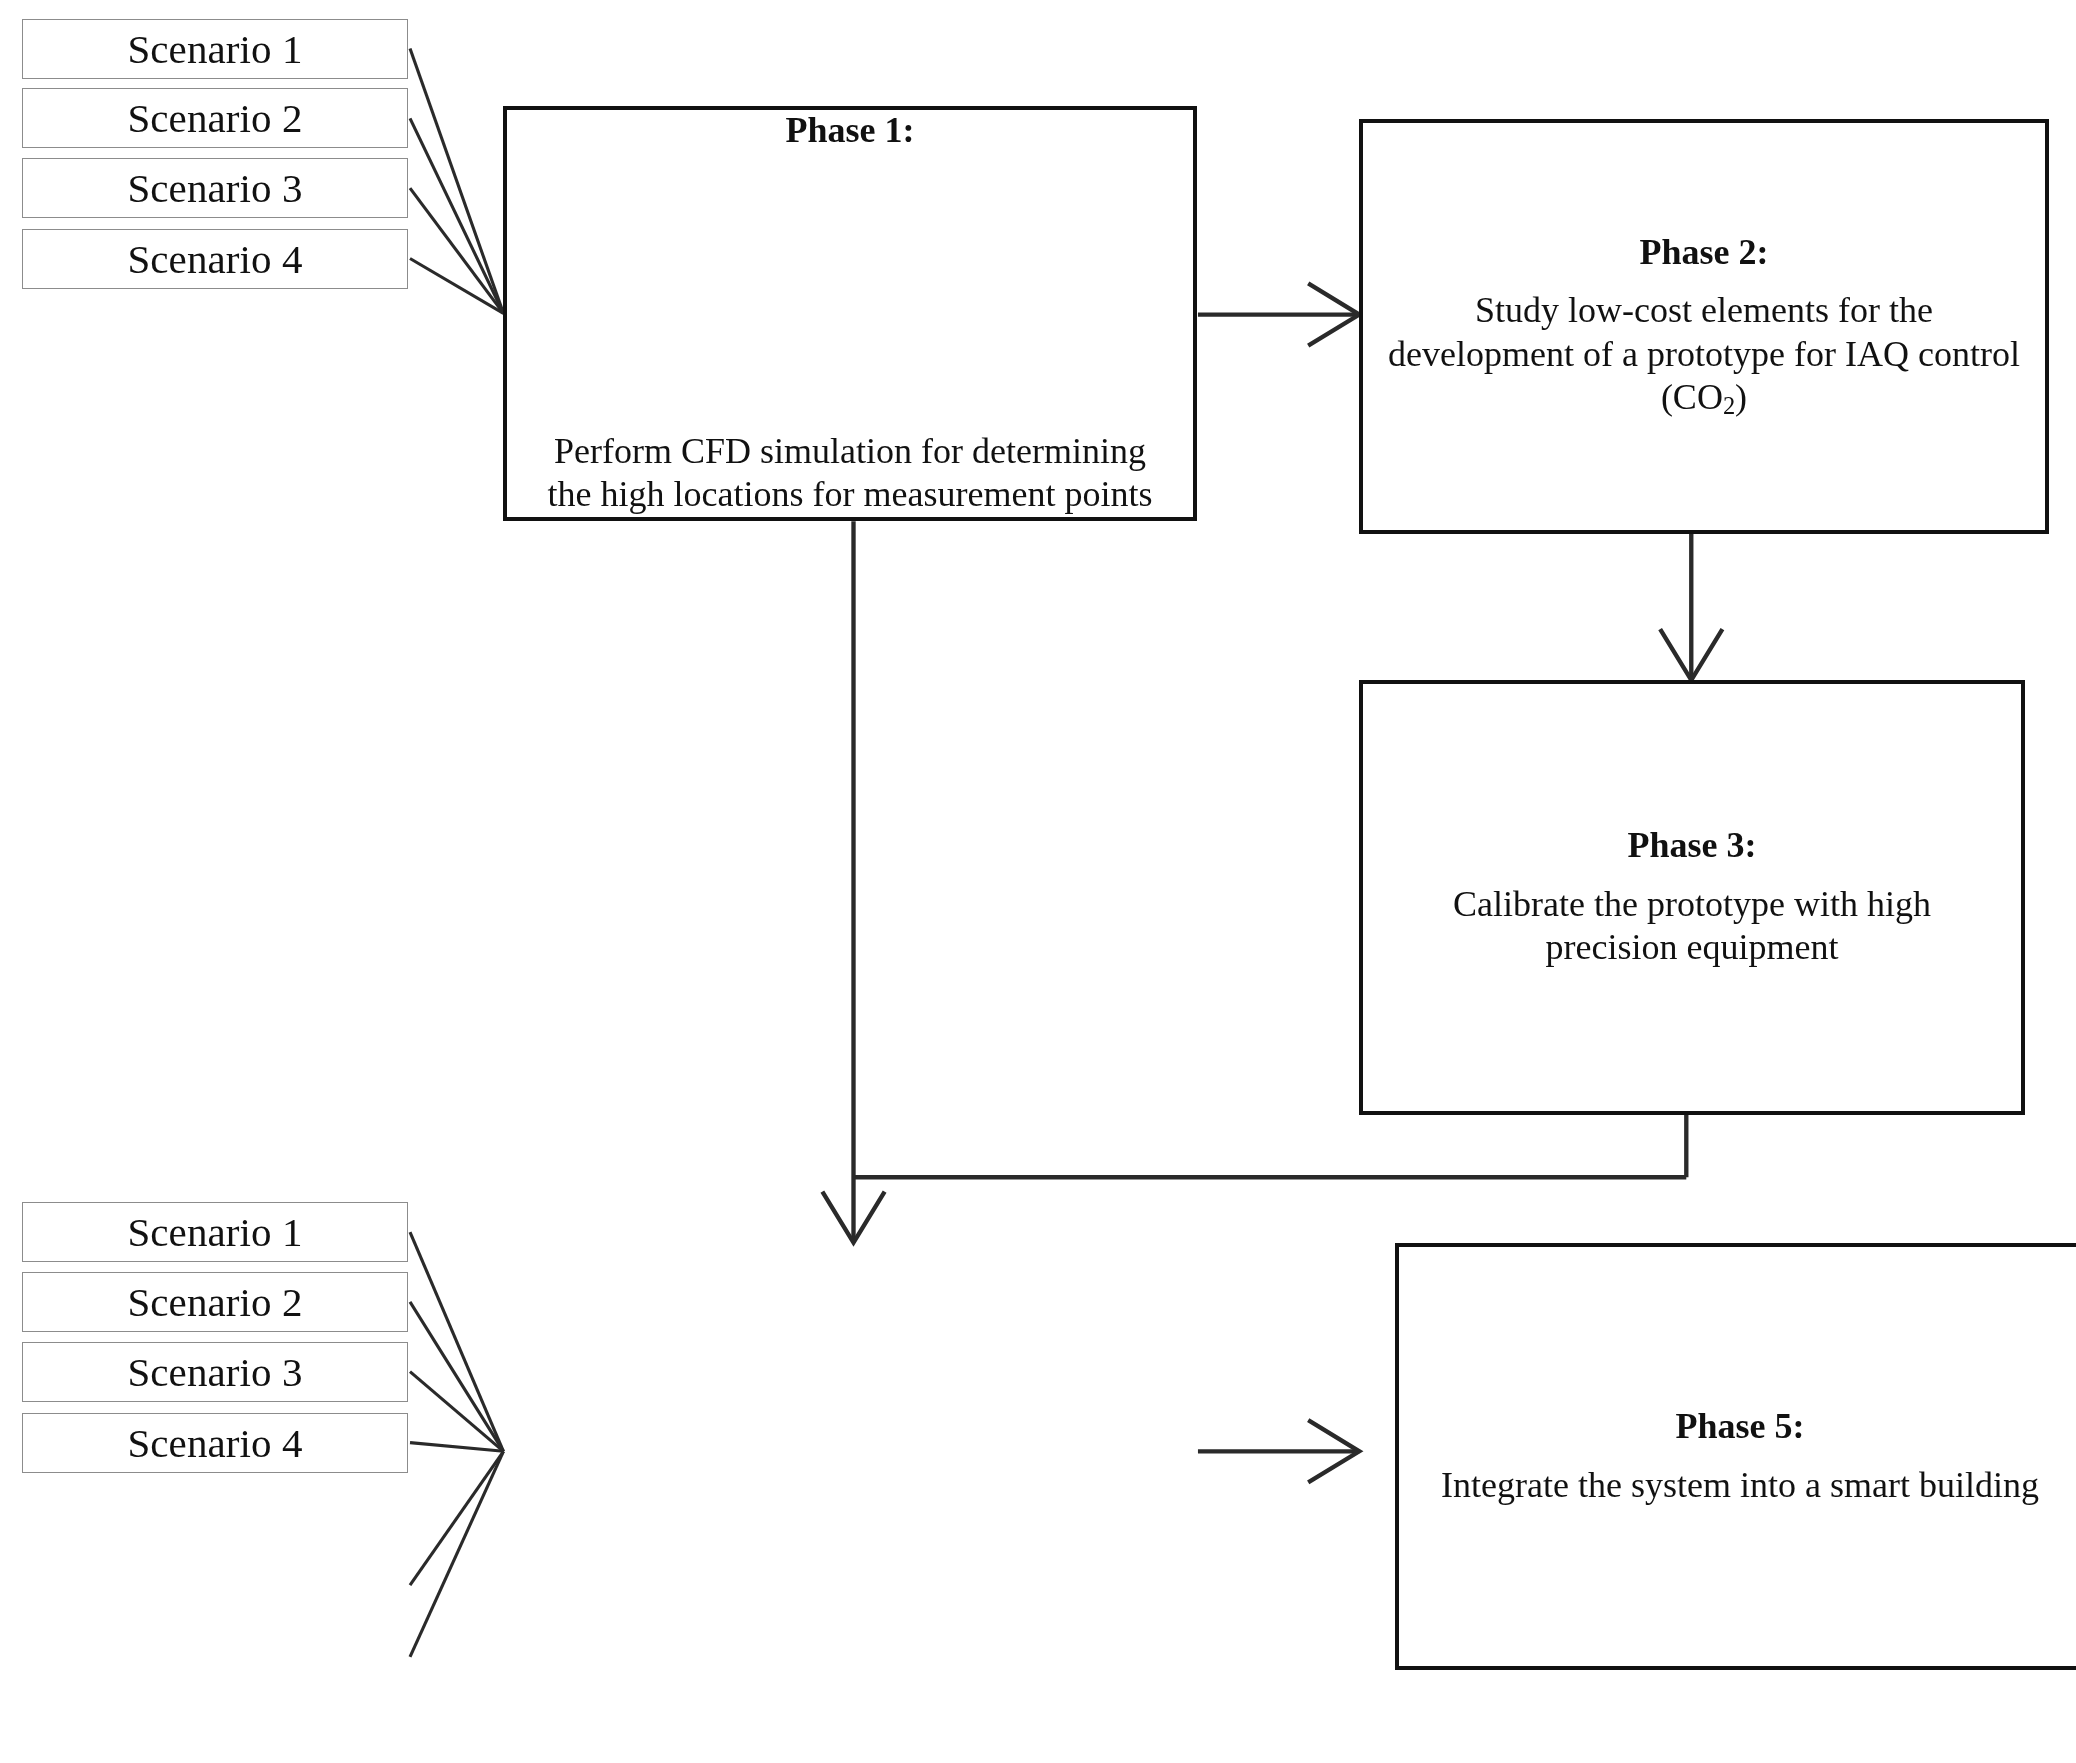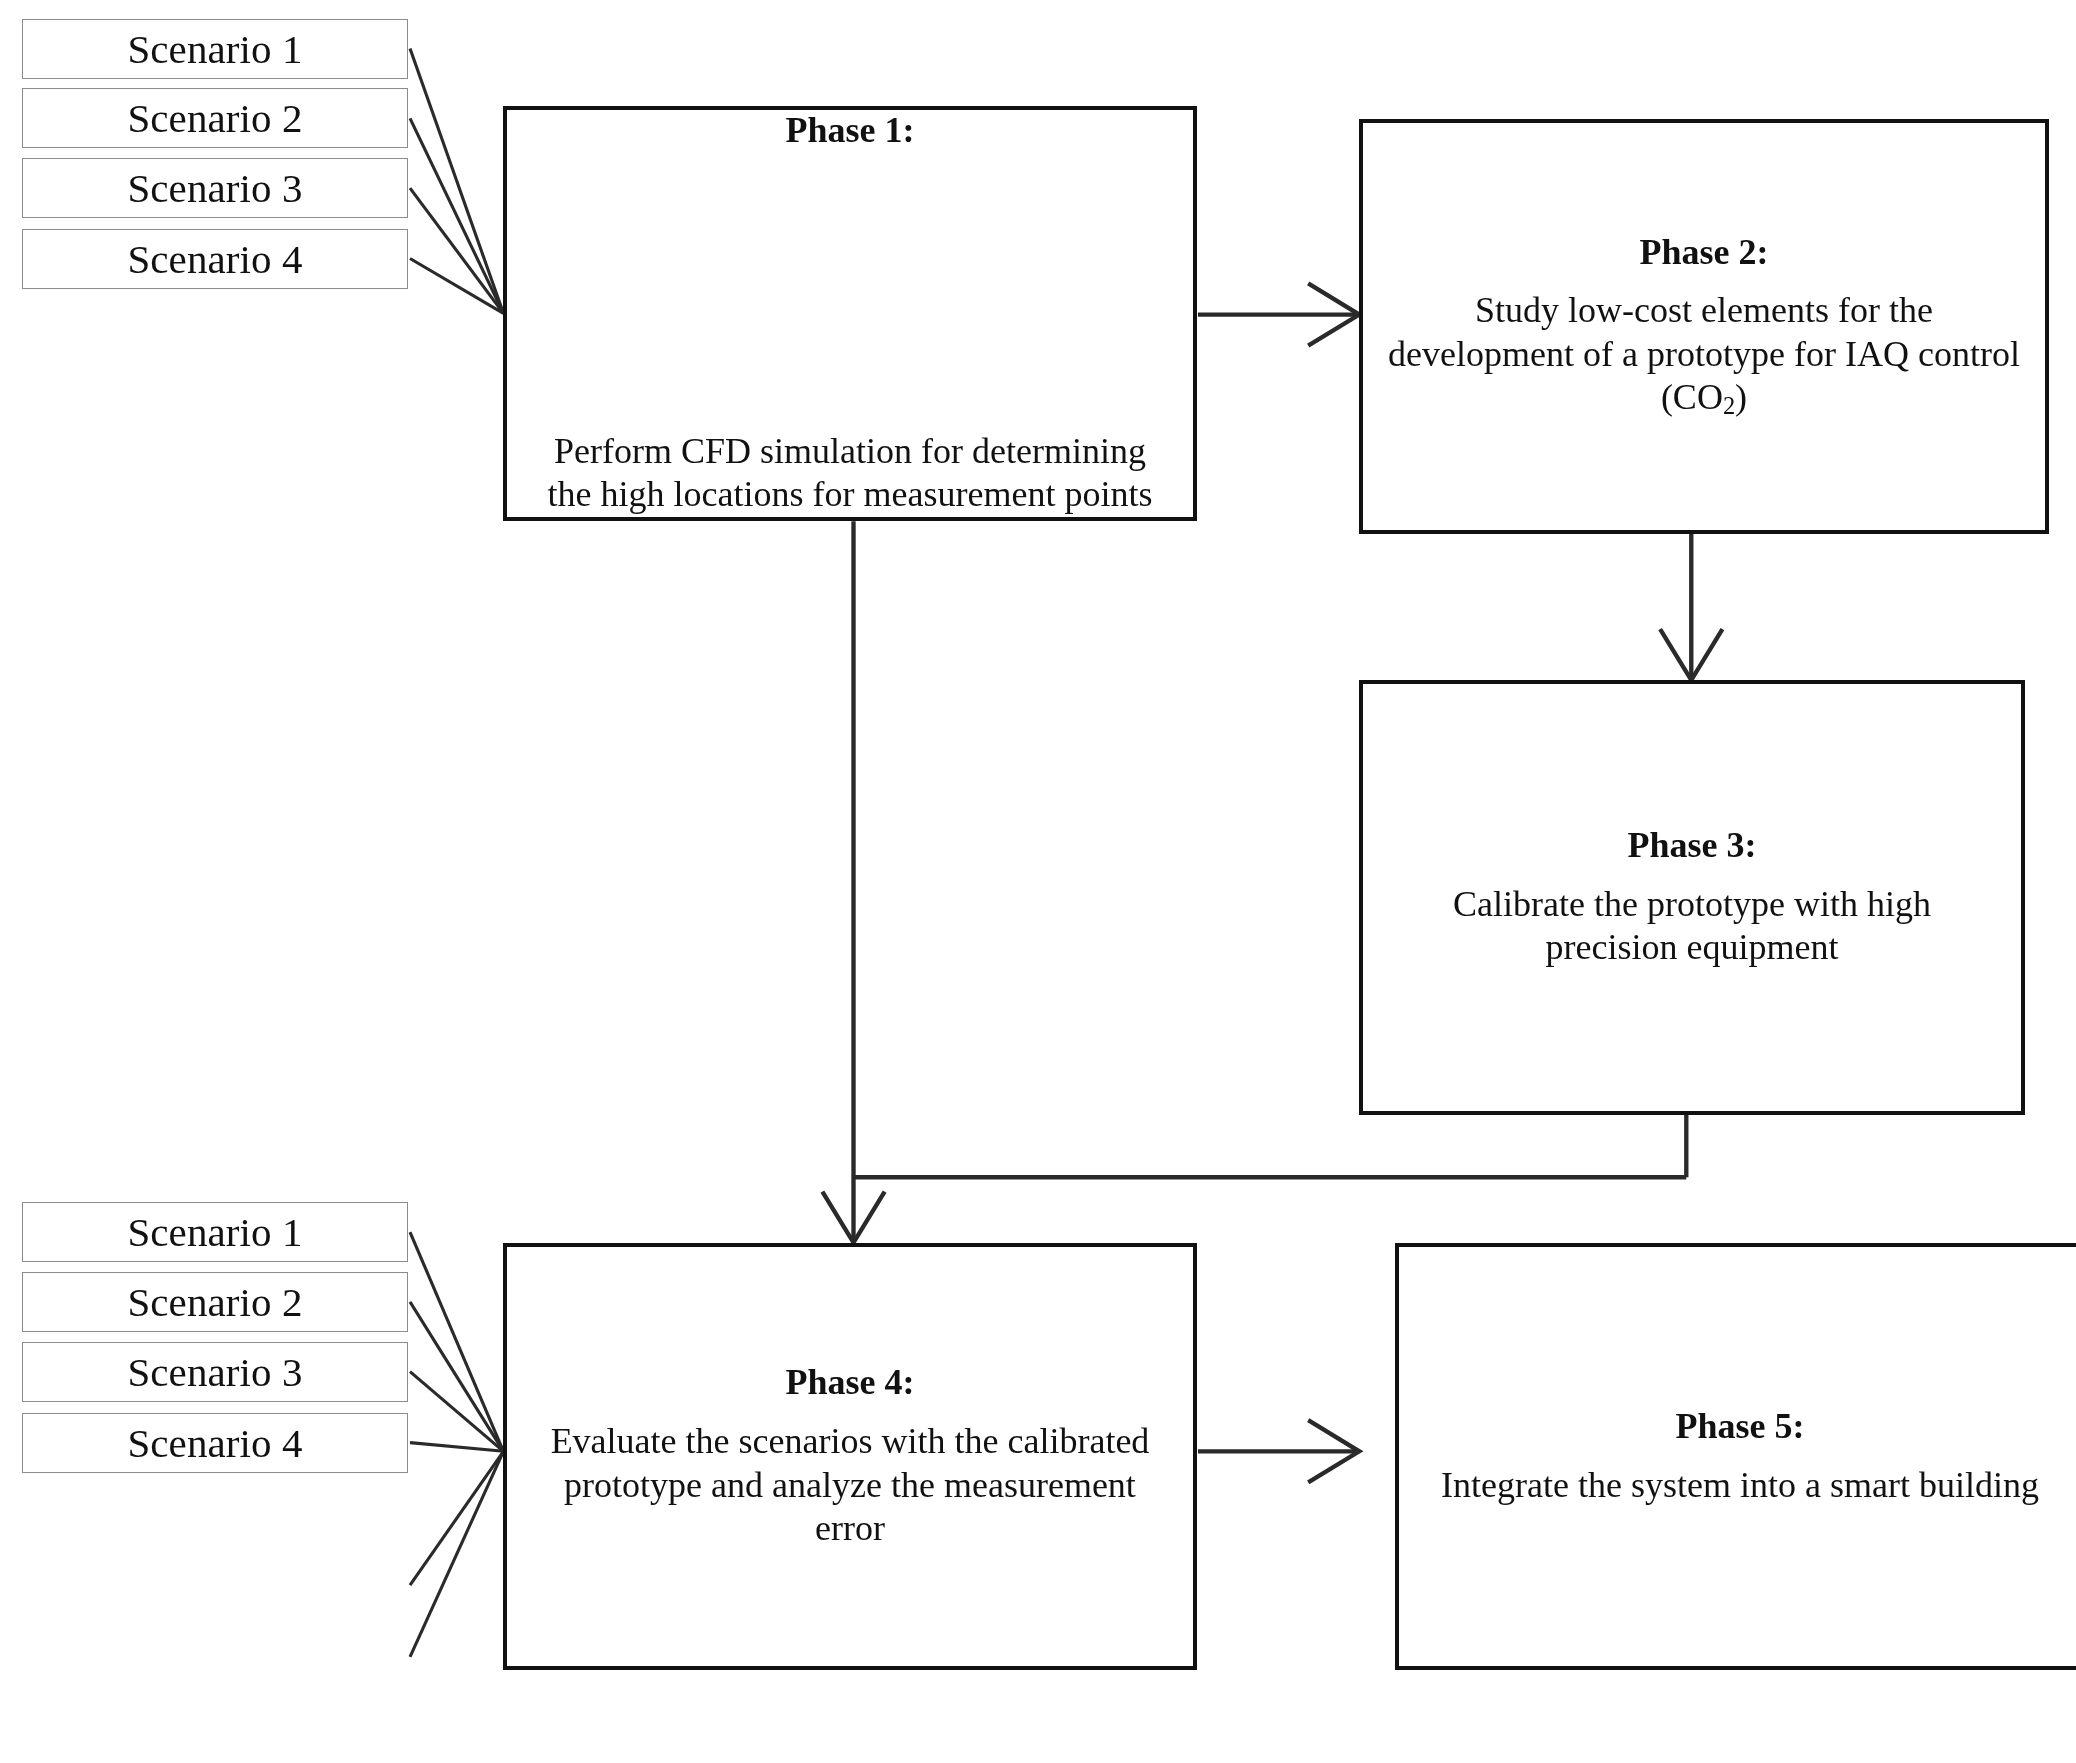--- a/index.html
+++ b/index.html
@@ -148,24 +148,20 @@
   <div class="phase-box" style="left:1359px; top:106px; width:690px; height:415px;margin-top:13px;">
     <div class="phase-title">Phase 2:</div>
     <div class="phase-desc"><span>Study low-cost elements for the development of a prototype for IAQ control (CO</span><sub>2</sub><span>)</span></div>
   </div>
 
   <div class="phase-box" style="left:1359px; top:680px; width:666px; height:435px;">
     <div class="phase-title">Phase 3:</div>
     <div class="phase-desc">Calibrate the prototype with high precision equipment</div>
   </div>
 
-  <div class="phase-box" style="left:503px; top:1243px; width:694px; height:427px;">
-    <div class="phase-title">Phase 4:</div>
-    <div class="phase-desc">Evaluate the scenarios with the calibrated prototype and analyze the measurement error</div>
-  </div>
 
   <div class="phase-box" style="left:1359px; top:1243px; width:690px; height:427px;margin-left:36px;">
     <div class="phase-title">Phase 5:</div>
     <div class="phase-desc">Integrate the system into a smart building</div>
   </div>
 
 </div>
 
 
 </body></html>

